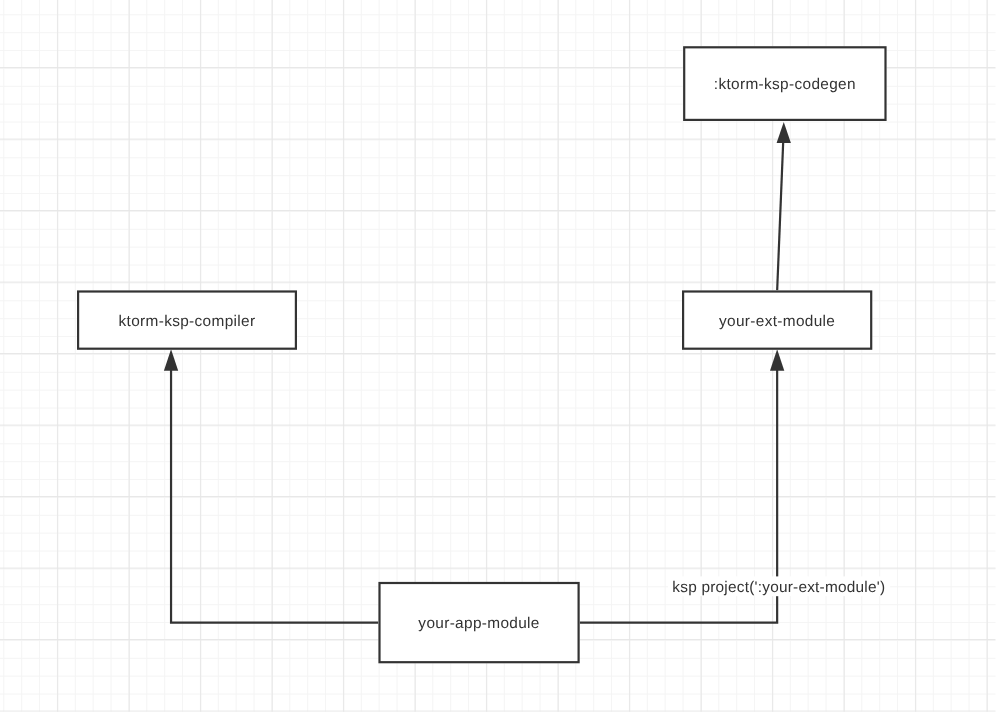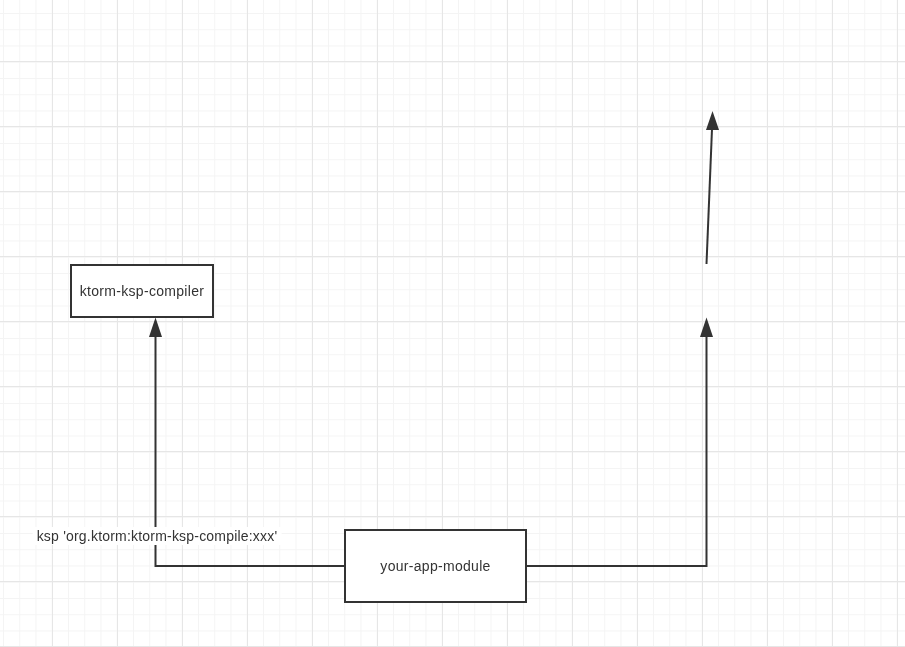--- a/index.html
+++ b/index.html
@@ -52,27 +52,33 @@
     <g>
       <polyline class="edge" points="344,566 155.5,566 155.5,335"></polyline>
       <polygon class="arrow" points="155.5,317.5 149,337 162,337"></polygon>
     </g>
     <g>
       <polyline class="edge" points="527,566 706.5,566 706.5,335"></polyline>
       <polygon class="arrow" points="706.5,317.5 700,337 713,337"></polygon>
     </g>
   </svg>
 
+  <div class="node" style="left:621px; top:42px; width:185px; height:68px;">
+    <span>:ktorm-ksp-codegen</span>
+  </div>
 
-  <div class="node" style="left:70px; top:264px; width:144px; height:54px;">
+  <div class="node" style="left:70px; top:264px; width:200px; height:54px;">
     <span>ktorm-ksp-compiler</span>
   </div>
 
+  <div class="node" style="left:620px; top:264px; width:173px; height:54px;">
+    <span>your-ext-module</span>
+  </div>
 
   <div class="node" style="left:344px; top:529px; width:183px; height:74px;justify-content:center;">
     <span>your-app-module</span>
   </div>
 
 
-  <div class="edge-label" style="left:157px; top:536px;">ksp 'org.ktorm:ktorm-ksp-compile:xxx'</div>
 
+  <div class="edge-label" style="left:708px; top:533px;">ksp project(':your-ext-module')</div>
 
 </div>
 
 </body></html>

